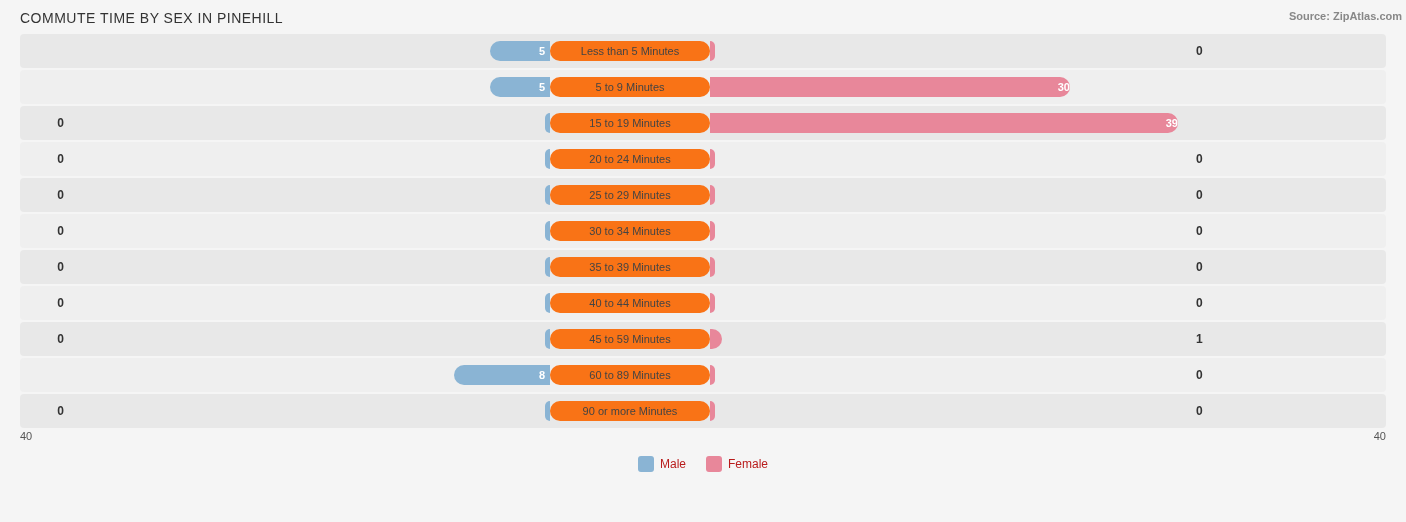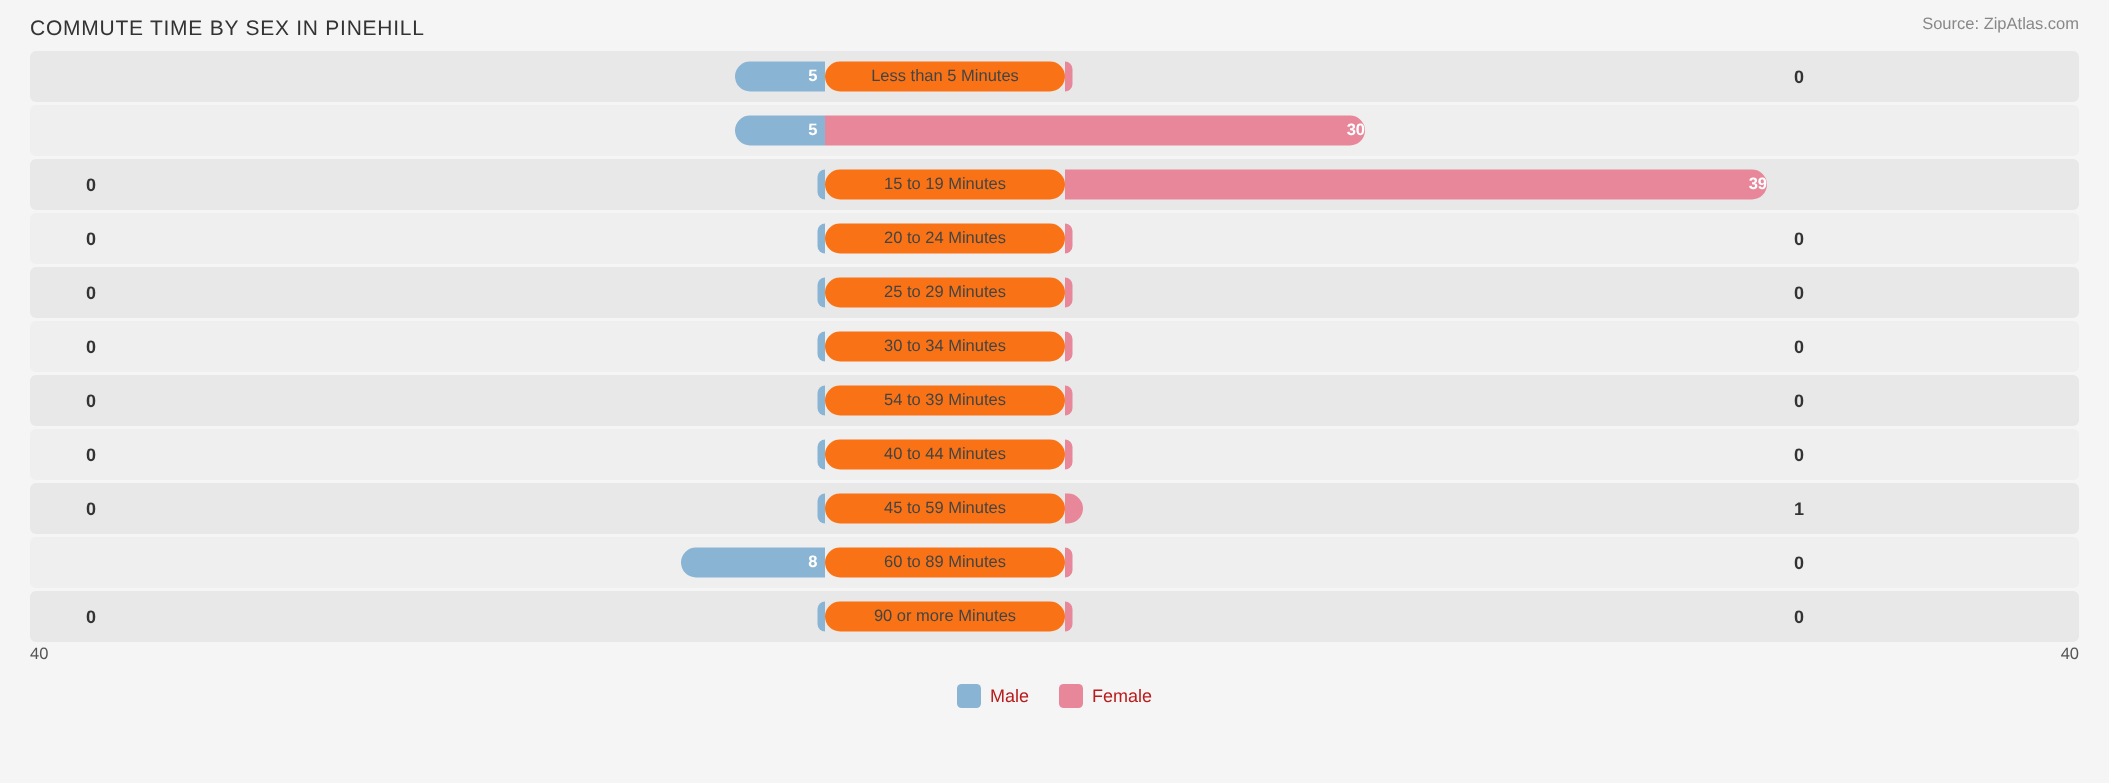--- a/index.html
+++ b/index.html
@@ -20,23 +20,24 @@
       font-size: 14px;
       font-weight: normal;
       text-transform: uppercase;
       color: #333;
       margin-bottom: 8px;
       letter-spacing: 0.5px;
     }
     .source-text {
       position: absolute;
       top: 10px;
-      right: 20px;
+      right: 4px;
       font-size: 11px;
       color: #888;
+      font-weight: bold;
     }
     .chart-area {
       position: relative;
       width: 100%;
     }
     .bar-row {
       display: flex;
       align-items: center;
       height: 34px;
       margin-bottom: 2px;
@@ -176,20 +177,21 @@
     </div>
   </div>
       <div class="bar-row">
     <div class="row-inner">
       <div class="num-left"></div>
       <div class="male-track">
         <div class="bar-male" style="width:60px; min-width:2px; border-radius:10px 0 0 10px;">
           <span class="bar-value-inside">5</span>
         </div>
       </div>
+      <div class="label-center">5 to 9 Minutes</div>
       <div class="female-track">
         <div class="bar-female" style="width:360px; min-width:2px; border-radius:0 10px 10px 0;">
           <span class="bar-value-inside">30</span>
         </div>
       </div>
       <div class="num-right"></div>
     </div>
   </div>
       <div class="bar-row">
     <div class="row-inner">
@@ -260,21 +262,21 @@
     </div>
   </div>
       <div class="bar-row">
     <div class="row-inner">
       <div class="num-left">0</div>
       <div class="male-track">
         <div class="bar-male" style="width:0px; min-width:0px; border-radius:10px 0 0 10px;">
           
         </div>
       </div>
-      <div class="label-center">54 to 39 Minutes</div>
+      <div class="label-center">35 to 39 Minutes</div>
       <div class="female-track">
         <div class="bar-female" style="width:0px; min-width:0px; border-radius:0 10px 10px 0;">
           
         </div>
       </div>
       <div class="num-right">0</div>
     </div>
   </div>
       <div class="bar-row">
     <div class="row-inner">

